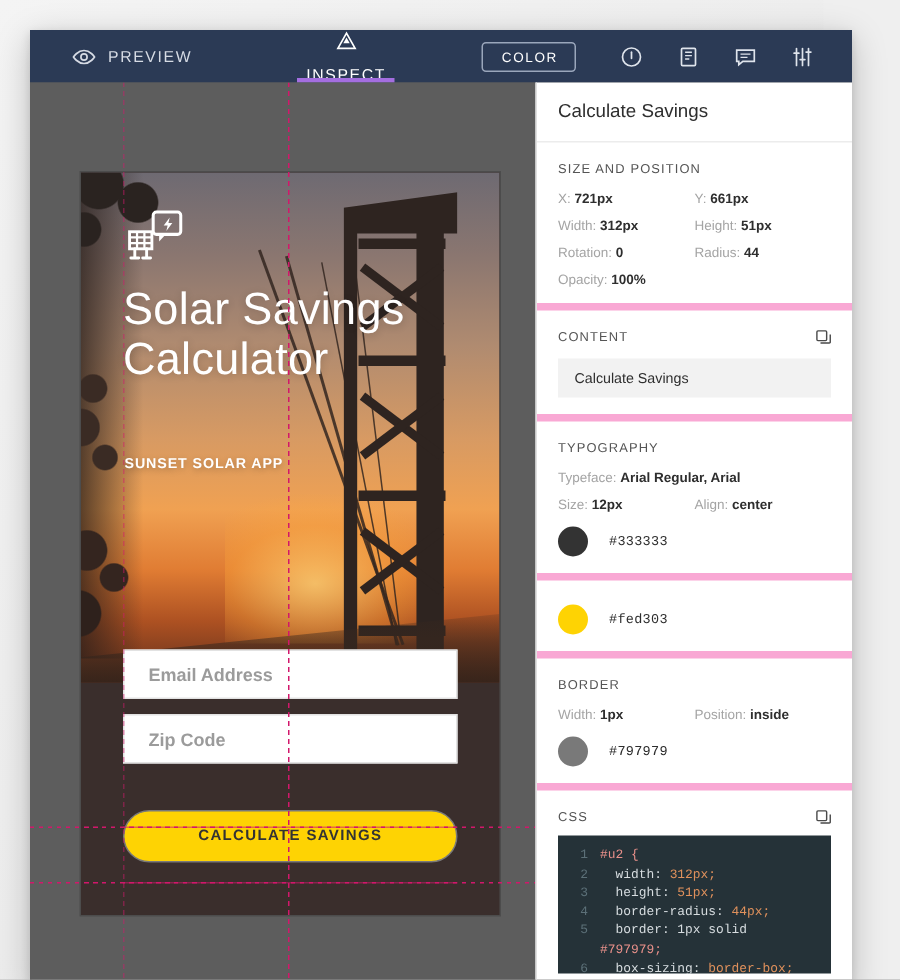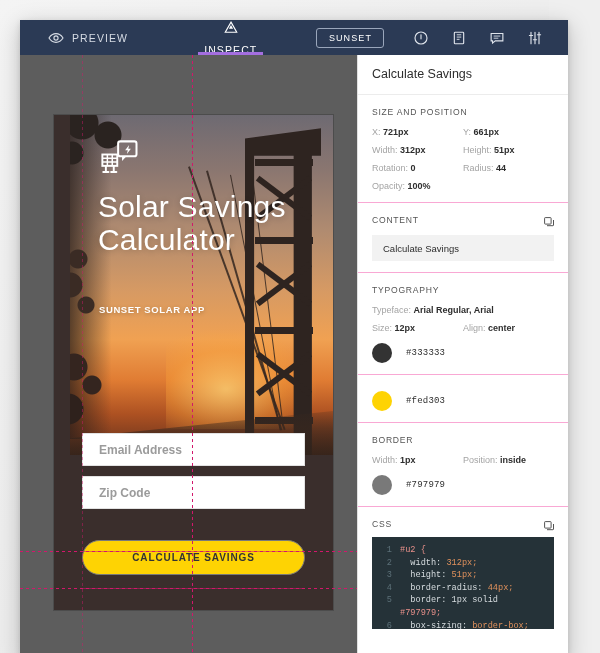--- a/index.html
+++ b/index.html
@@ -89,21 +89,21 @@
   #artboard {
     position: absolute;
     left: 34px; top: 60px;
     width: 279px; height: 495px;
     background: #3a2e2c;
     overflow: hidden;
     box-shadow: 0 0 0 1px rgba(0,0,0,0.18);
   }
   
   #hero {
-    position: absolute; left: 16px; top: 0;
+    position: absolute; left: 0; top: 0;
     width: 279px; height: 340px;
     background:
       linear-gradient(180deg,
         #6e6a72 0%,
         #8a7670 16%,
         #b08b70 34%,
         #d79a63 52%,
         #f0a152 66%,
         #e07c33 78%,
         #ad5122 88%,
@@ -247,21 +247,21 @@
   #inspector {
     position: absolute;
     left: 337px; top: 35px;
     width: 211px; height: 605px;
     background: #ffffff;
     overflow: hidden;
     border-left: 1px solid #e0e0e0;
   }
   .sec {
     padding: 12px 14px 11px 14px;
-    border-bottom: 1px solid #f9a8d4;
+    border-bottom: 5px solid #f9a8d4;
     position: relative;
   }
   #sec-header { padding-bottom: 13px; border-bottom: 1px solid #ececec; }
   #obj-title {
     font-size: 12.5px;
     color: #2e2e2e;
     font-weight: 400;
   }
   .sec-label {
     font-size: 8.6px;
@@ -362,21 +362,21 @@
         <span class="tab-icon">
           <svg viewBox="0 0 24 24" width="16" height="16" fill="#ffffff">
             <path d="M12 3.2 20.6 18.4H3.4L12 3.2z" fill="none" stroke="#ffffff" stroke-width="1.7"></path>
             <path d="M12 7.6l3.2 5.6H8.8L12 7.6z" fill="#ffffff"></path>
           </svg>
         </span>
         <span class="tab-label">INSPECT</span>
       </div>
 
       <div id="topbar-right">
-        <button id="share-button">SUNSET</button>
+        <button id="share-button">COLOR</button>
 
         <span class="tool-icon">
           <svg viewBox="0 0 24 24" width="16" height="16" fill="none" stroke="#dfe4ec" stroke-width="1.7">
             <circle cx="12" cy="12" r="9"></circle>
             <path d="M12 7.2v6.1" stroke-linecap="round"></path>
           </svg>
         </span>
 
         <span class="tool-icon">
           <svg viewBox="0 0 24 24" width="16" height="16" fill="none" stroke="#dfe4ec" stroke-width="1.7">

